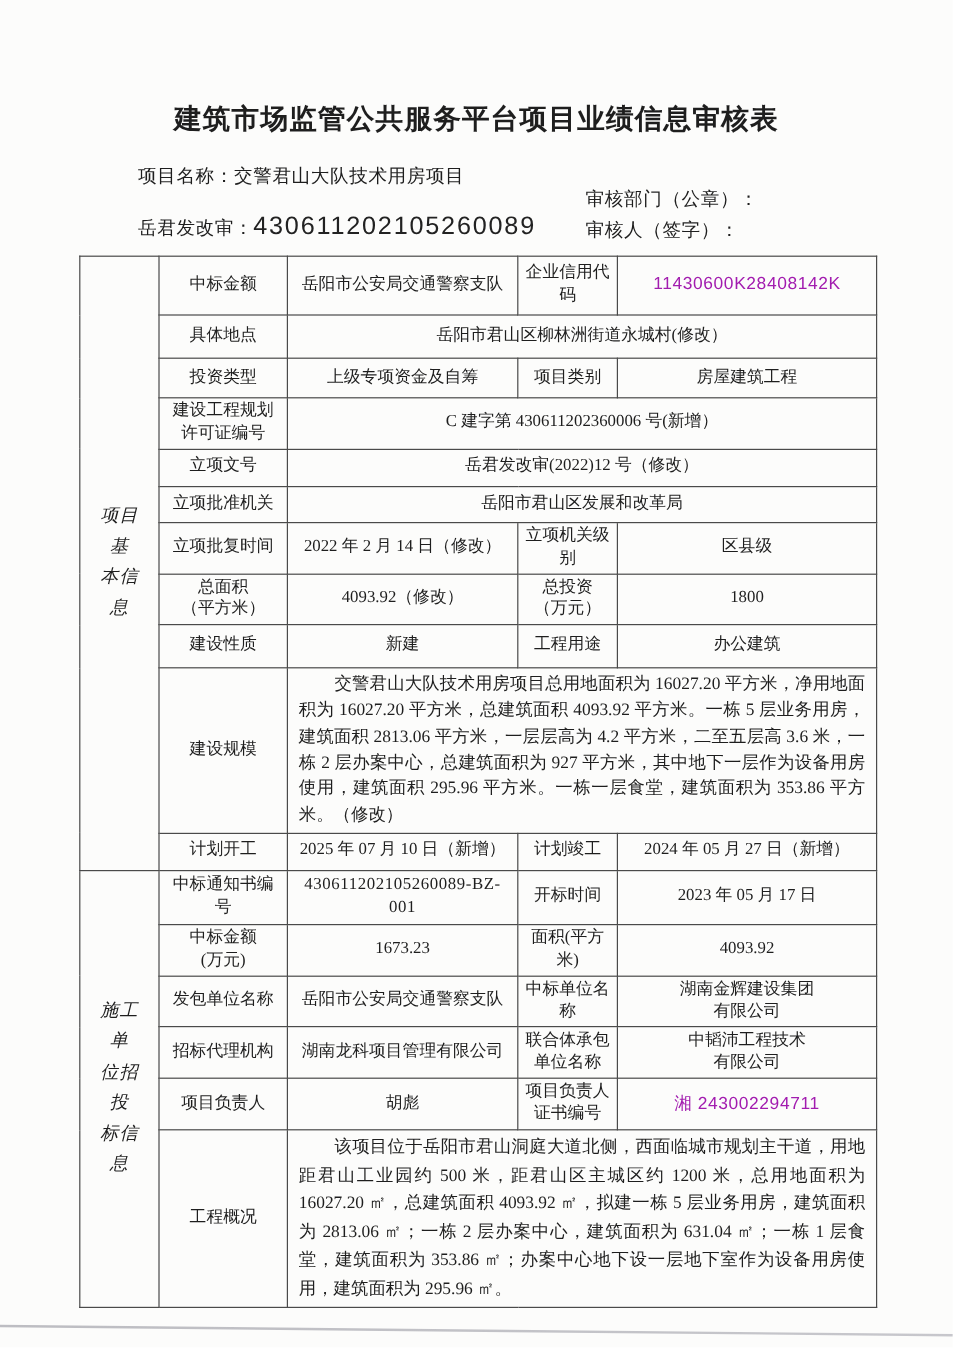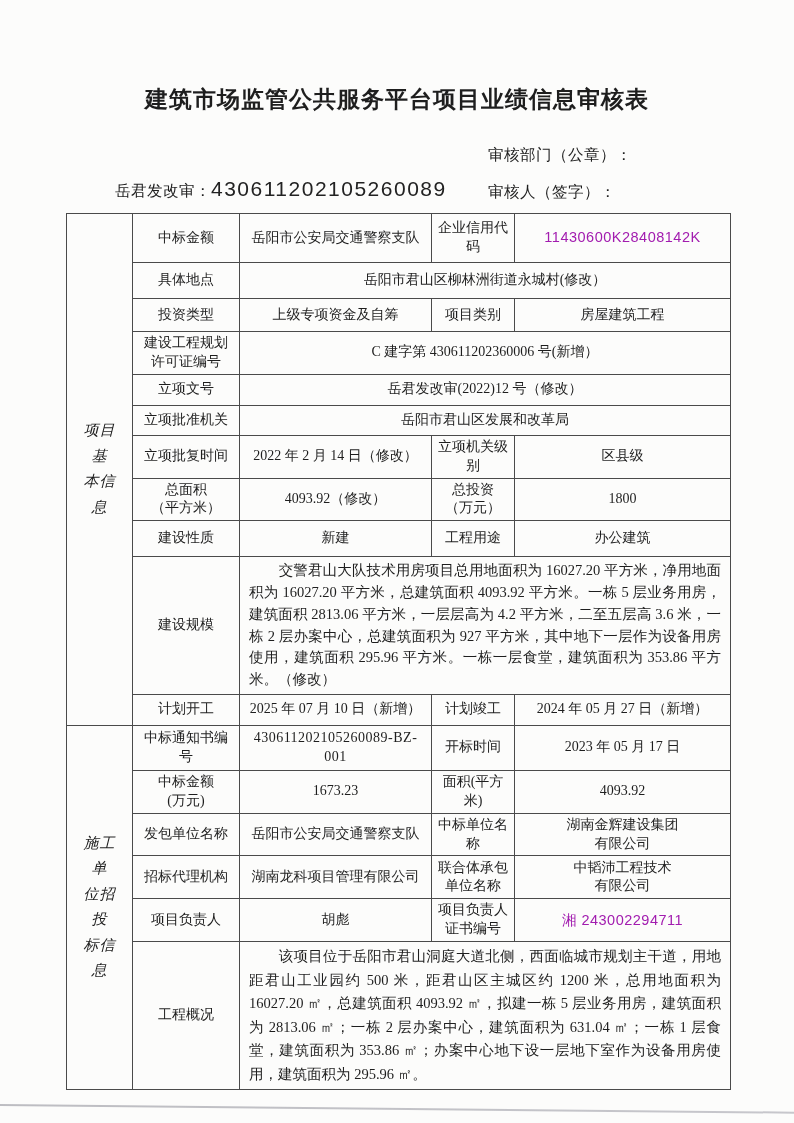--- a/index.html
+++ b/index.html
@@ -45,21 +45,24 @@
     transform:rotate(0.55deg); transform-origin:left center;
   }
 </style>
 </head>
 <body>
 
 <div class="page">
 
   <div class="title">建筑市场监管公共服务平台项目业绩信息审核表</div>
 
-  <div class="hdr" style="top:145px; left:488px;font-family:Liberation Mono, monospace;">审核部门（公章）：</div>
+  <div class="hdr" style="top:137px; left:115px;">
+    <span>项目名称：</span><span>交警君山大队技术用房项目</span>
+  </div>
+  <div class="hdr" style="top:156px; left:488px;font-family:Liberation Mono, monospace;">审核部门（公章）：</div>
   <div class="hdr" style="top:177px; left:115px;">
     <span>岳君发改审：</span><span class="code">430611202105260089</span>
   </div>
   <div class="hdr" style="top:182px; left:488px;">审核人（签字）：</div>
 
   <table class="main">
     <colgroup>
       <col style="width:66px">
         <col style="width:107px">
         <col style="width:192px">

